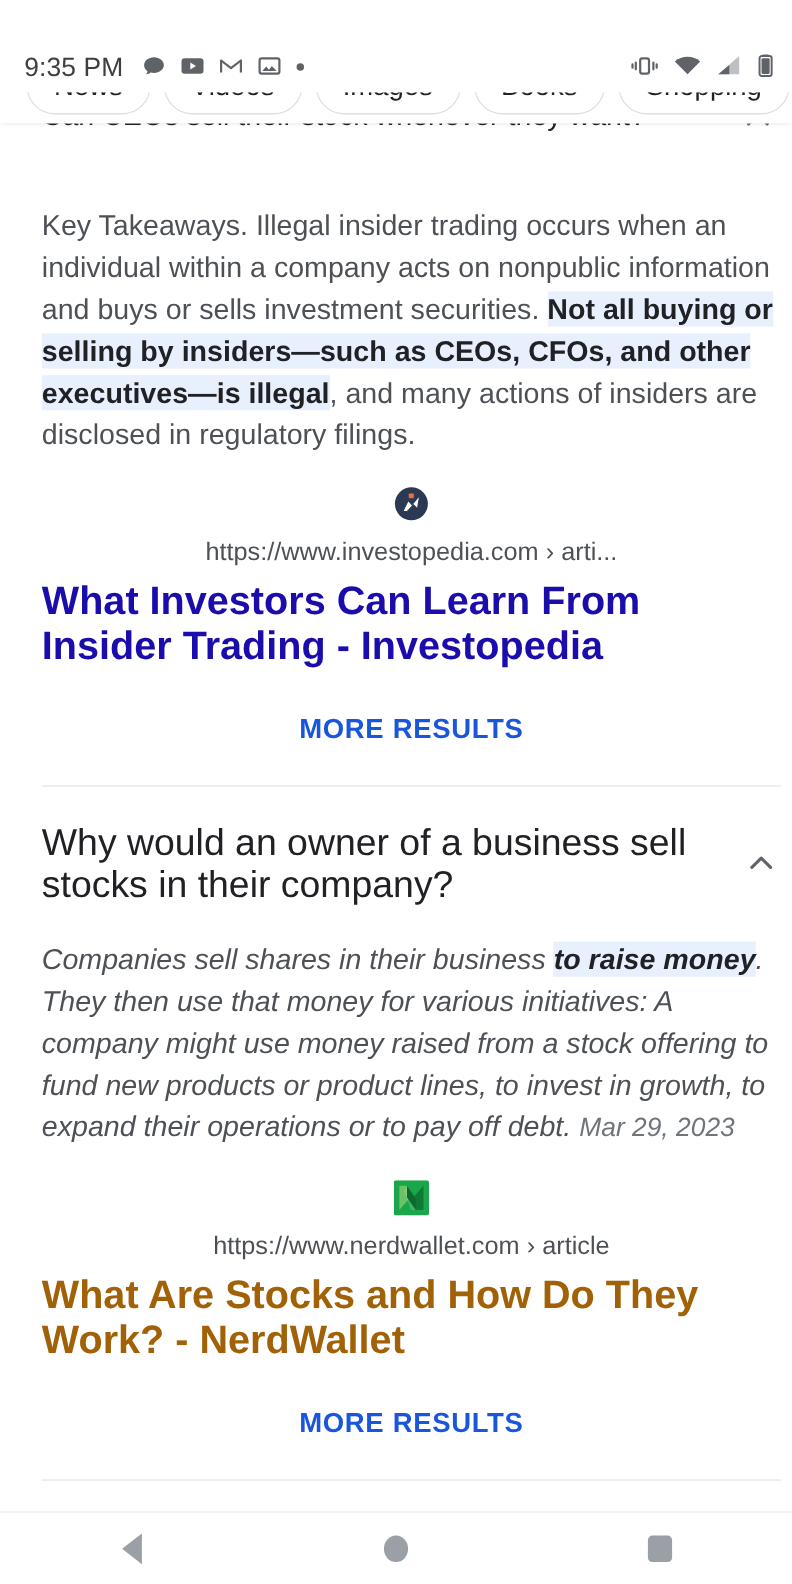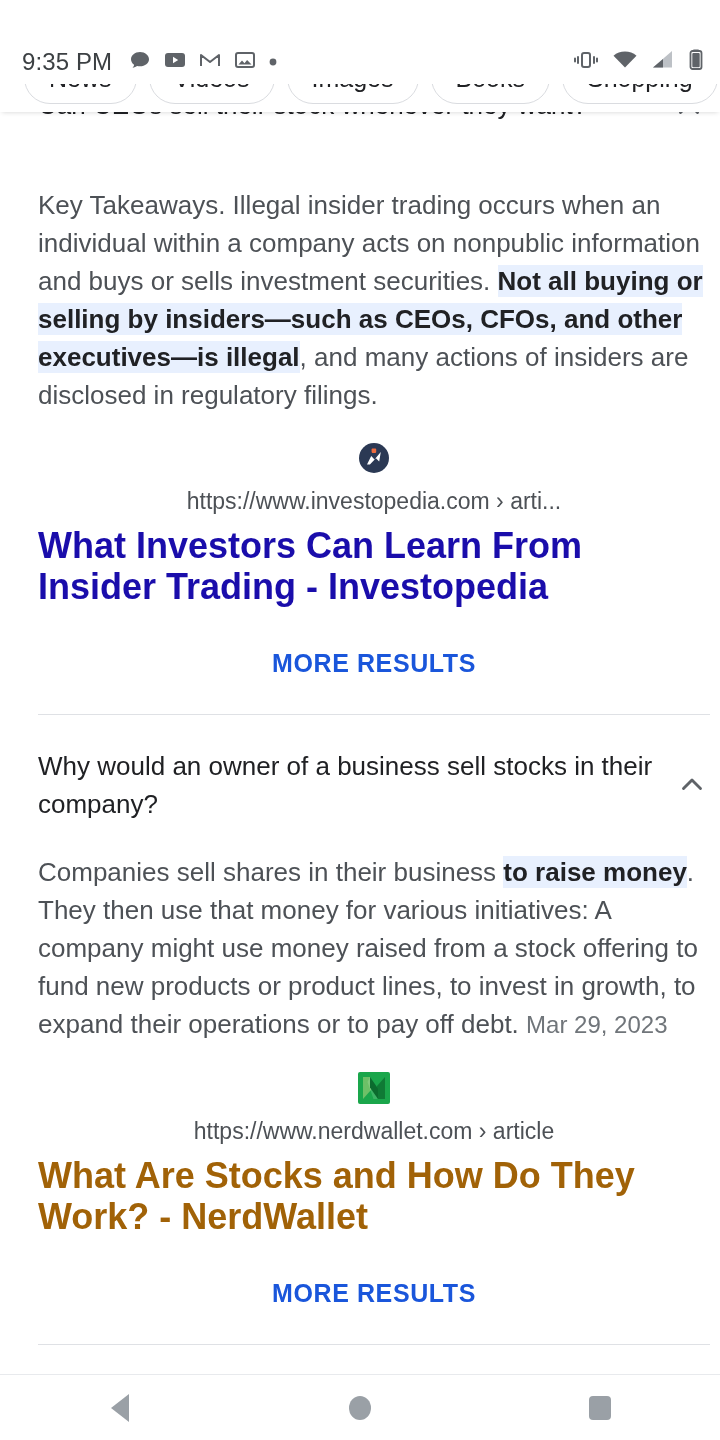--- a/index.html
+++ b/index.html
@@ -99,21 +99,21 @@
     top: -20px; right: 4px;
   }
 
   
   .answer {
     font-size: 26px;
     line-height: 38px;
     color: #4d5156;
     padding-top: 44px;
   }
-  .answer.tight { padding-top: 0; }
+  .answer.tight { padding-top: 0; font-style: italic; }
   mark.hl {
     background: #e8f0fe;
     color: #202124;
     font-weight: bold;
     padding: 1px 0;
   }
   .date {
     color: #70757a;
     font-size: 24px;
     white-space: nowrap;
@@ -156,21 +156,21 @@
   }
 
   
   .qrow {
     display: flex; align-items: flex-start;
     padding: 32px 24px 30px 24px;
     gap: 16px;
   }
   .qrow .qlabel {
     flex: 1 1 auto;
-    font-size: 26px;
+    font-size: 34px;
     line-height: 38px;
     color: #202124;
   }
   .qrow .chevbox {
     flex: 0 0 auto;
     width: 36px;
     display: flex; align-items: center; justify-content: center;
     padding-top: 6px;
   }
   .qrow.expanded .chevbox { align-self: center; padding-top: 0; }

